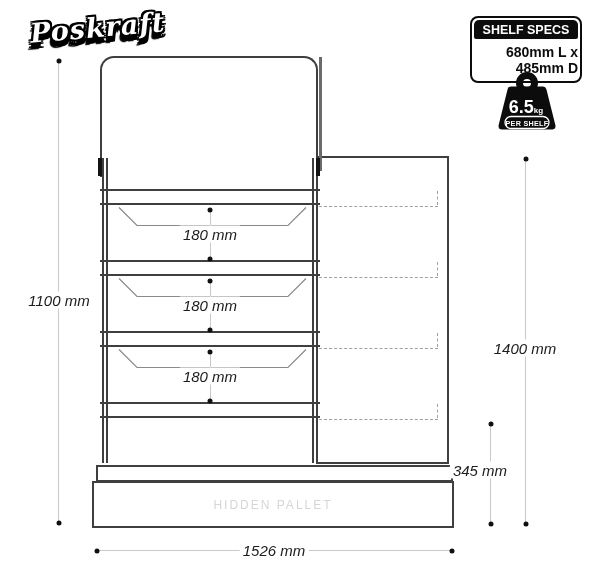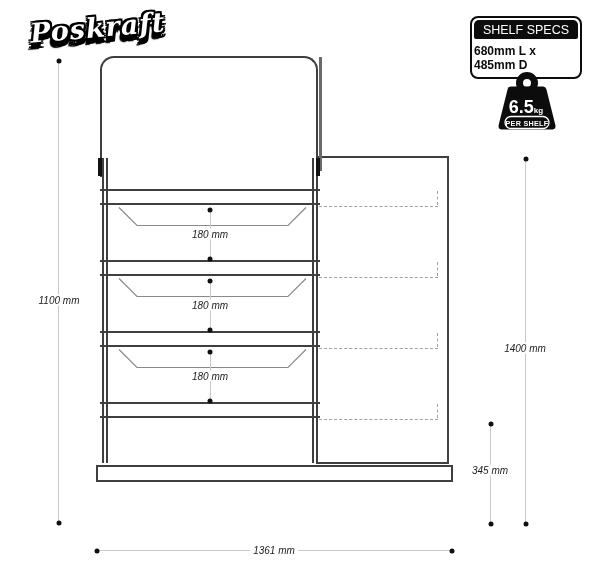--- a/index.html
+++ b/index.html
@@ -14,22 +14,22 @@
         text-shadow:
           -2px -2px 0 #000, 2px -2px 0 #000, -2px 2px 0 #000, 2px 2px 0 #000,
           -2px 0 0 #000, 2px 0 0 #000, 0 -2px 0 #000, 0 2px 0 #000,
           -2px 5px 0 #000, 0 6px 0 #000, 2px 6px 0 #000, -3px 7px 1px #000;}
 
   
   .spec-box{position:absolute;left:470px;top:16px;width:112px;
             border:2px solid #0c0c0c;border-radius:8px;background:#fff;
             padding:2px;box-sizing:border-box;}
   .spec-title{background:#0c0c0c;color:#fff;border-radius:5px 5px 2px 2px;
-              font-weight:normal;font-size:12.5px;text-align:center;padding:3px 0 2px;}
-  .spec-sub{color:#0c0c0c;font-weight:bold;font-size:12px;text-align:left;padding:5px 0 3px;}
+              font-weight:bold;font-size:12.5px;text-align:center;padding:3px 0 2px;}
+  .spec-sub{color:#0c0c0c;font-weight:bold;font-size:14px;text-align:right;padding:5px 0 3px;}
 
   
   .sign{position:absolute;left:100px;top:56px;width:218px;height:121px;
         border:2.2px solid var(--line);border-bottom:none;border-radius:14px 14px 0 0;
         box-sizing:border-box;}
   .pole{position:absolute;left:319px;top:57px;width:3px;height:114px;background:#6a6a6a;}
   .bracket{position:absolute;top:158px;width:4px;height:18px;background:#141414;}
   .post{position:absolute;top:158px;width:6px;height:305px;box-sizing:border-box;
         border-left:2px solid var(--line);border-right:2px solid var(--line);}
   .panel{position:absolute;left:316px;top:156px;width:133px;height:308px;
@@ -44,21 +44,21 @@
           border:2px solid var(--line);box-sizing:border-box;background:#fff;
           display:flex;align-items:center;justify-content:center;}
   .pallet-label{font-size:12px;color:var(--muted);letter-spacing:2px;}
 
   
   .dimline-v{position:absolute;width:0;border-left:1.2px solid var(--dim);}
   .dimline-h{position:absolute;height:0;border-top:1.2px solid var(--dim);}
   .dot{position:absolute;width:5px;height:5px;border-radius:50%;background:#101010;
        transform:translate(-50%,-50%);}
   .dim-label{position:absolute;transform:translate(-50%,-50%);background:#fff;
-             padding:0 3px;font-style:italic;font-size:10px;color:#1c1c1c;white-space:nowrap;}
+             padding:0 3px;font-style:italic;font-size:15px;color:#1c1c1c;white-space:nowrap;}
   svg{display:block;}
 </style>
 </head>
 <body>
 
 <div class="stage">
 
   <div class="logo">Poskraft</div>
 
   <div class="spec-box">
@@ -98,20 +98,23 @@
     <polyline points="119,278.5 137,296.5 288,296.5 306,278.5" fill="none" stroke="#8a8a8a" stroke-width="1.2"></polyline>
     <polyline points="119,349.5 137,367.5 288,367.5 306,349.5" fill="none" stroke="#8a8a8a" stroke-width="1.2"></polyline>
   </svg>
 
   <div class="sign"></div>
   <div class="pole"></div>
   <div class="bracket" style="left:98px"></div>
   <div class="bracket" style="left:316px"></div>
 
   <div class="platform"></div>
+  <div class="pallet">
+    <span class="pallet-label">HIDDEN PALLET</span>
+  </div>
 
   <div class="dimline-v" style="left:210px;top:211px;height:46px"></div>
   <div class="dot" style="left:210px;top:209.5px"></div>
   <div class="dot" style="left:210px;top:258.5px"></div>
   <div class="dim-label" style="left:210px;top:234px">180 mm</div>
 
   <div class="dimline-v" style="left:210px;top:282px;height:46px"></div>
   <div class="dot" style="left:210px;top:280.5px"></div>
   <div class="dot" style="left:210px;top:329.5px"></div>
   <div class="dim-label" style="left:210px;top:305px">180 mm</div>
@@ -127,20 +130,20 @@
   <div class="dim-label" style="left:59px;top:300px">1100 mm</div>
 
   <div class="dimline-v" style="left:525px;top:159px;height:365px"></div>
   <div class="dot" style="left:525.5px;top:159px"></div>
   <div class="dot" style="left:525.5px;top:524px"></div>
   <div class="dim-label" style="left:525px;top:348px">1400 mm</div>
 
   <div class="dimline-v" style="left:490px;top:424px;height:100px"></div>
   <div class="dot" style="left:490.5px;top:423.5px"></div>
   <div class="dot" style="left:490.5px;top:524px"></div>
-  <div class="dim-label" style="left:490px;top:470px">345 mm</div>
+  <div class="dim-label" style="left:480px;top:470px">345 mm</div>
 
   <div class="dimline-h" style="left:99px;top:550px;width:352px"></div>
   <div class="dot" style="left:97px;top:550.5px"></div>
   <div class="dot" style="left:452px;top:550.5px"></div>
-  <div class="dim-label" style="left:274px;top:550px">1361 mm</div>
+  <div class="dim-label" style="left:274px;top:550px">1526 mm</div>
 
 </div>
 
 </body></html>

